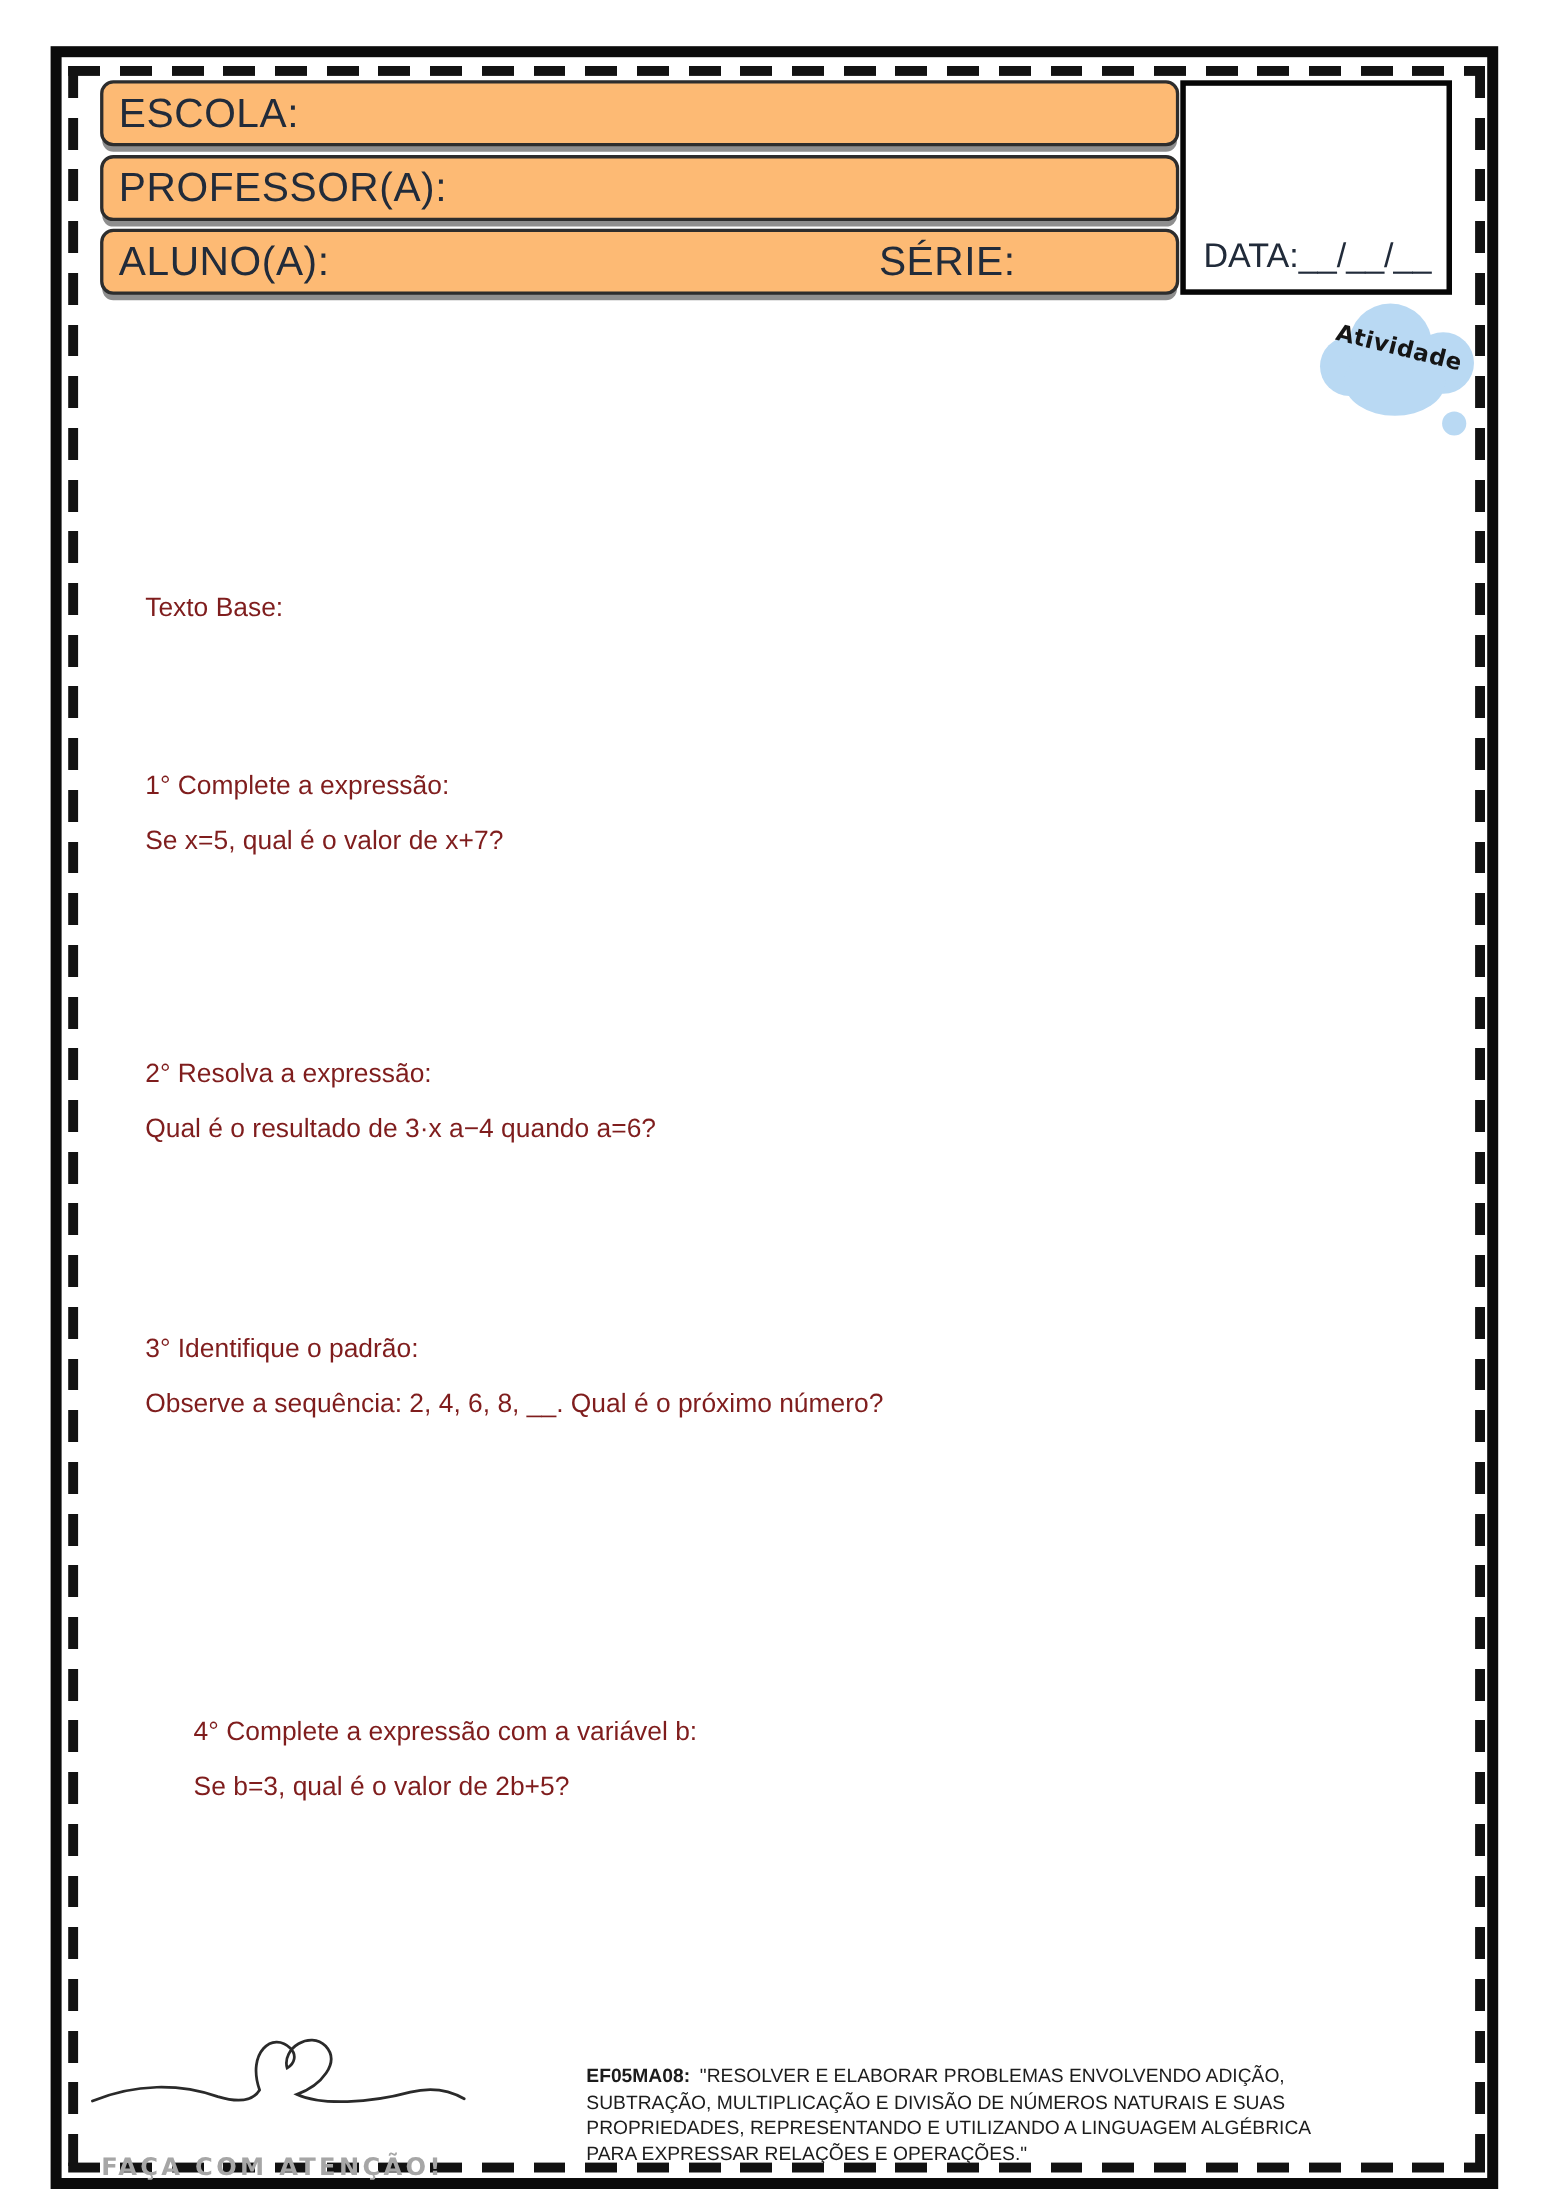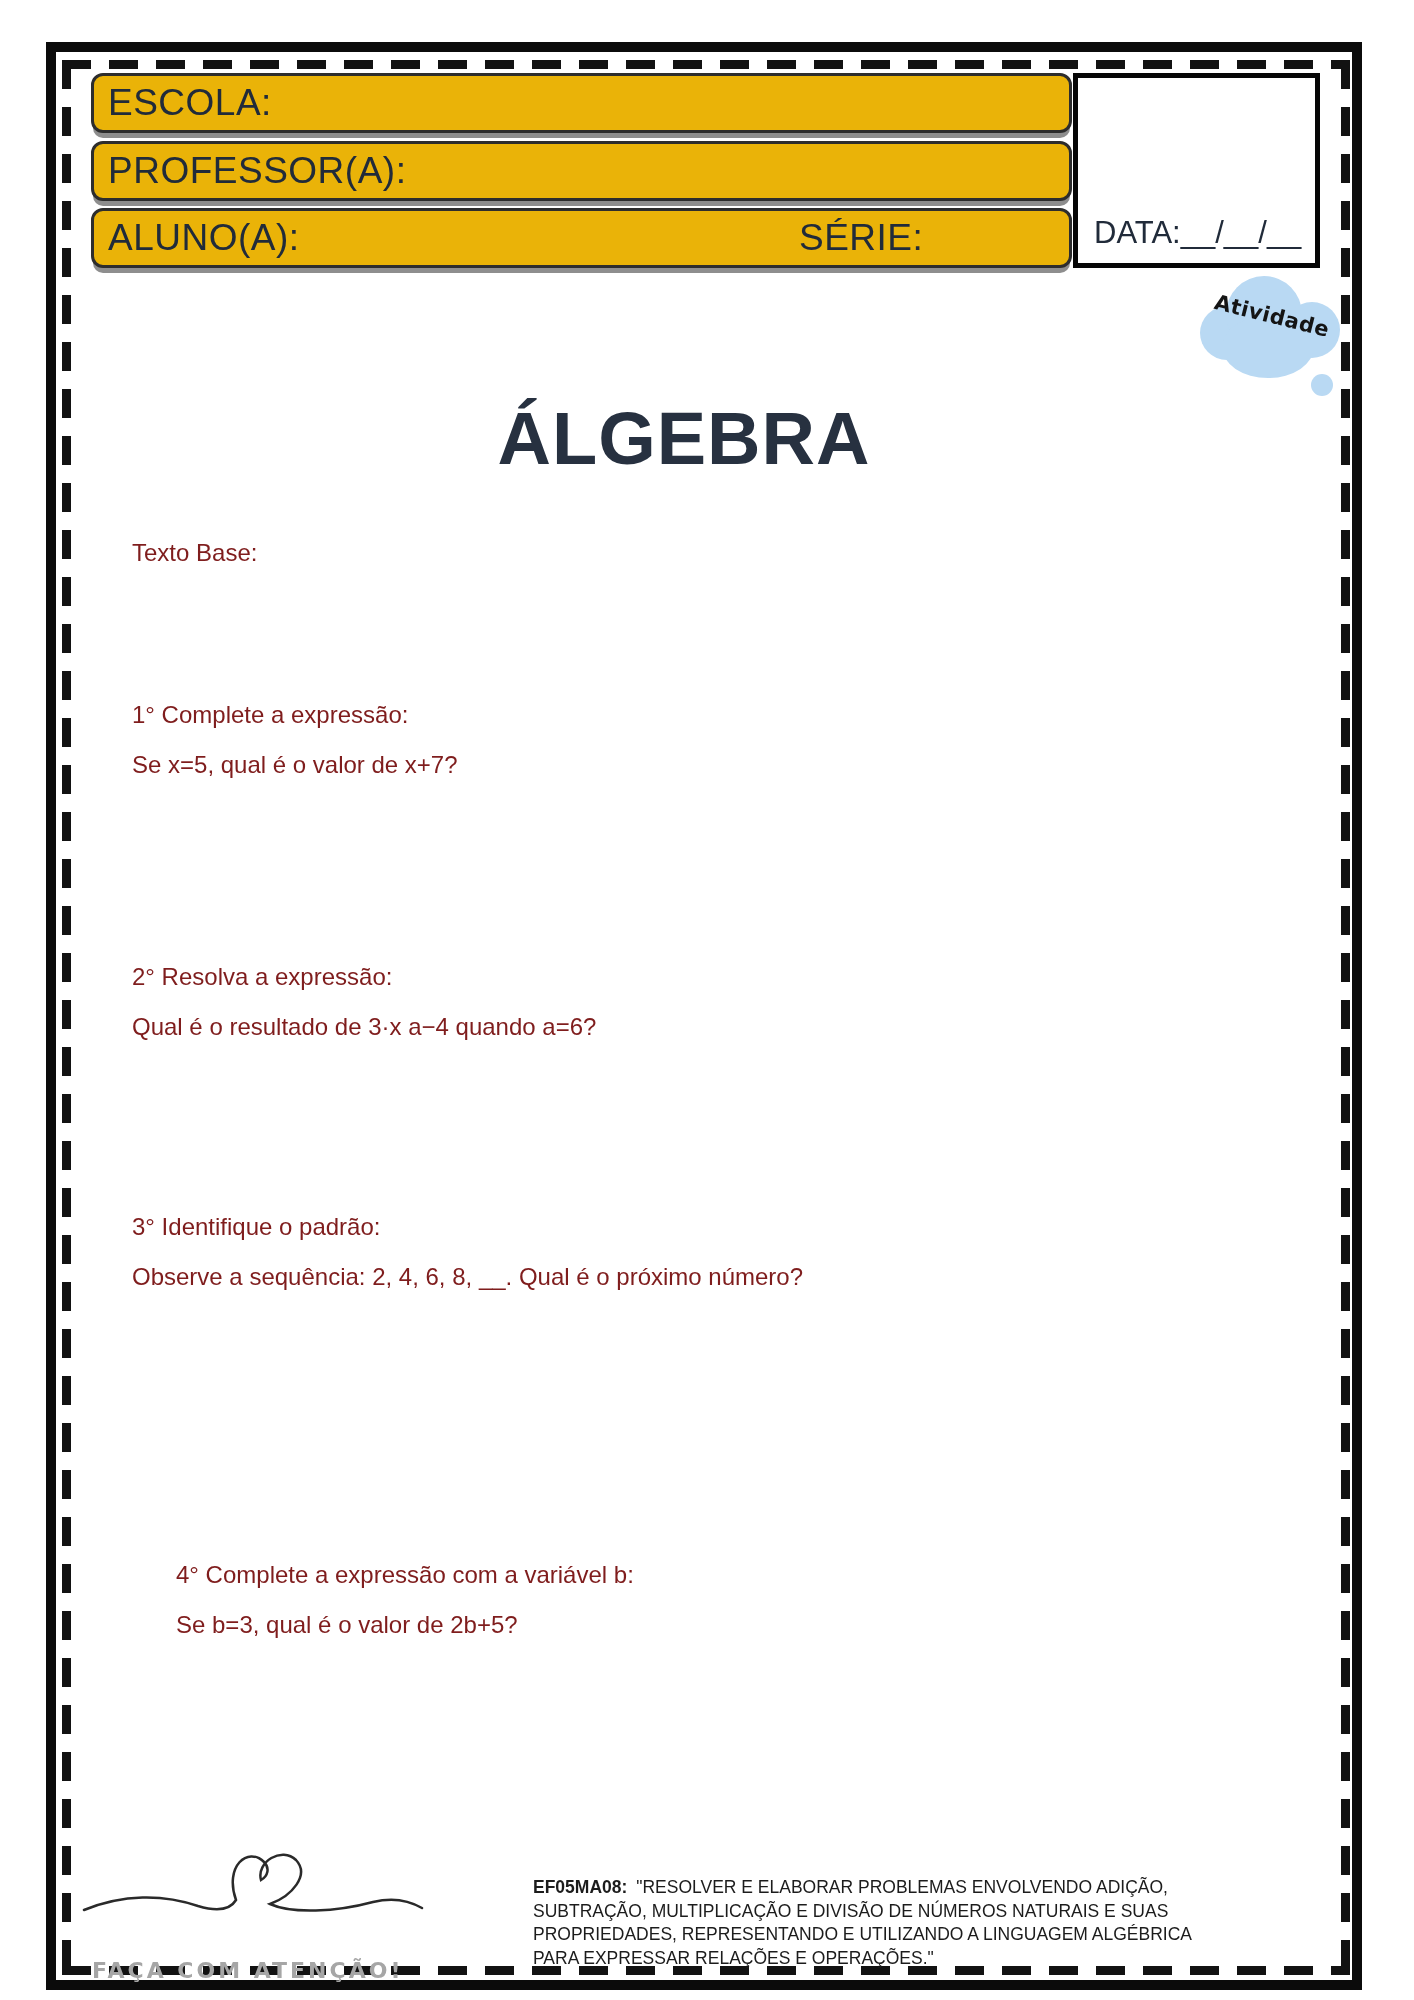--- a/index.html
+++ b/index.html
@@ -15,21 +15,21 @@
   
   .dash{position:absolute;background-repeat:repeat;}
   .dash-h{height:9px;background:repeating-linear-gradient(90deg,#121212 0 29px,transparent 29px 47px);}
   .dash-v{width:9px;background:repeating-linear-gradient(180deg,#121212 0 29px,transparent 29px 47px);}
   .dash-top{left:62px;top:60px;width:1288px;}
   .dash-bottom{left:62px;top:1966px;width:1288px;}
   .dash-left{left:62px;top:60px;height:1915px;}
   .dash-right{left:1341px;top:60px;height:1915px;}
   
   .field-row{
-    position:absolute;left:91px;width:981px;height:60px;background:#eab308;
+    position:absolute;left:91px;width:981px;height:60px;background:#fdba74;
     border:3px solid #2d2d2d;border-radius:12px;box-sizing:border-box;
     box-shadow:0 7px 0 -2px #8e8e8e;
   }
   .row-escola{top:73px;}
   .row-professor{top:141px;}
   .row-aluno{top:208px;}
   .field-label{
     position:absolute;left:14px;top:50%;transform:translateY(-50%);
     font-size:37px;color:#212b3a;letter-spacing:0.5px;white-space:nowrap;
   }
@@ -109,21 +109,20 @@
 
   <div class="cloud">
     <div class="puff puff-left"></div>
     <div class="puff puff-top"></div>
     <div class="puff puff-right"></div>
     <div class="puff puff-bottom"></div>
     <span class="cloud-text">Atividade</span>
   </div>
   <div class="cloud-dot"></div>
 
-  <h1 class="title">ÁLGEBRA</h1>
 
   <div class="textblock intro">
     <div>Texto Base:</div>
   </div>
 
   <div class="textblock q1">
     <div class="q-prompt">1° Complete a expressão:</div>
     <div class="q-statement">Se x=5, qual é o valor de x+7?</div>
   </div>
   <div class="textblock q2">

